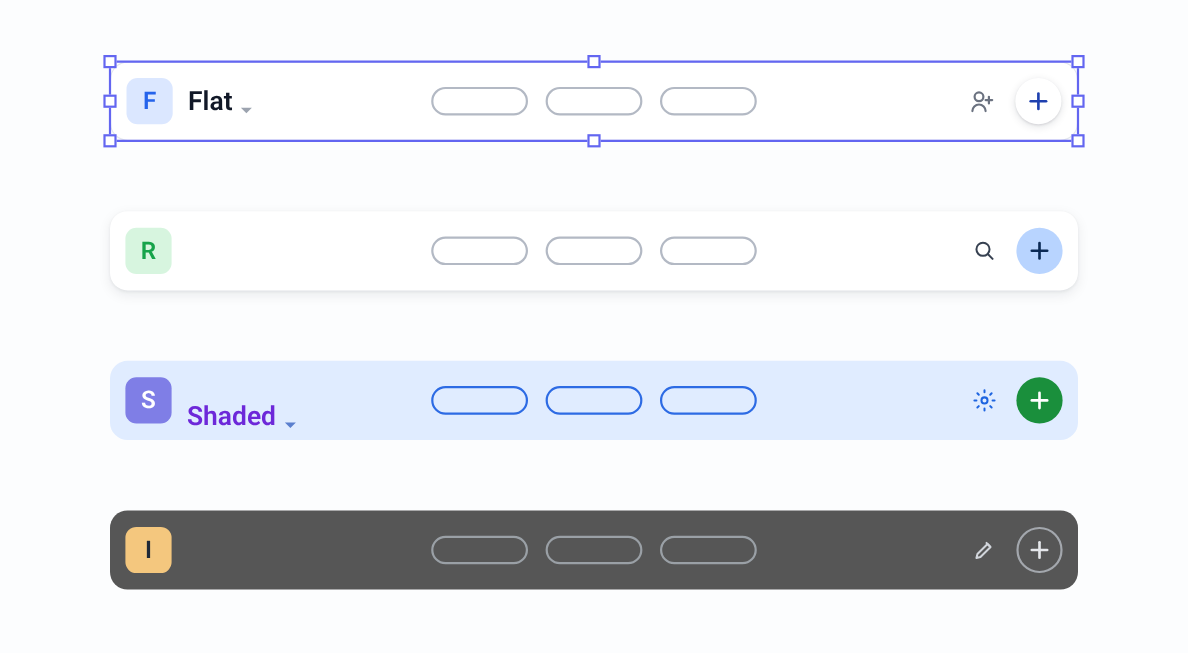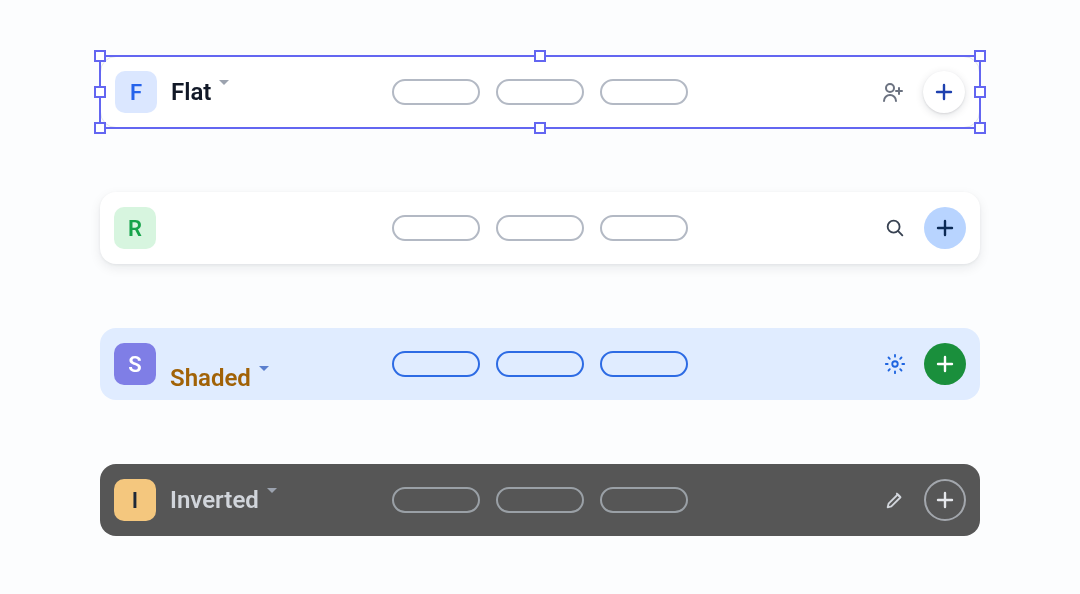--- a/index.html
+++ b/index.html
@@ -89,24 +89,24 @@
   .badge.blue { background: #dbe7ff; color: #2563eb; }
   .badge.green { background: #d7f5df; color: #16a34a; }
   .badge.purple { background: #7f7ee6; color: #fff; }
   .badge.orange { background: #f4c77e; color: #1f2937; }
 
   .label {
     font-size: 24px;
     font-weight: 600;
     color: #111827;
     display: flex;
-    align-items: flex-start;
+    align-items: flex-end;
     gap: 6px;
   }
-  .row.shaded .label { color: #a16207; margin-top: 27px; }
+  .row.shaded .label { color: #6d28d9; margin-top: 27px; }
   .row.inverted .label { color: #d1d5db; }
 
   .caret {
     display: inline-flex;
   }
   .caret svg { display: block; }
 
   .pills {
     display: flex;
     gap: 16px;
@@ -252,28 +252,20 @@
       <svg width="22" height="22" viewBox="0 0 22 22" stroke="#ffffff" stroke-width="2.4" stroke-linecap="round">
         <path d="M11 4v14"></path>
           <path d="M4 11h14"></path>
       </svg>
     </span>
   </div>
 </div>
 
 <div class="row inverted">
   <div class="badge orange">I</div>
-  <div class="label">
-    <span>Inverted</span>
-    <span class="caret">
-      <svg width="14" height="10" viewBox="0 0 14 10">
-          <path d="M2 2 L7 7 L12 2 Z" fill="#9ca3af"></path>
-        </svg>
-    </span>
-  </div>
   <div class="pills">
     <div class="pill dk"></div>
     <div class="pill dk"></div>
     <div class="pill dk"></div>
   </div>
   <div class="row-actions">
     <span class="icon-btn">
       <svg width="22" height="22" viewBox="0 0 24 24" fill="none" stroke="#d1d5db" stroke-width="2" stroke-linecap="round" stroke-linejoin="round">
         <path d="M4 20l4-1 10-10-3-3L5 16l-1 4z"></path>
         <path d="M14 5l3 3"></path>

